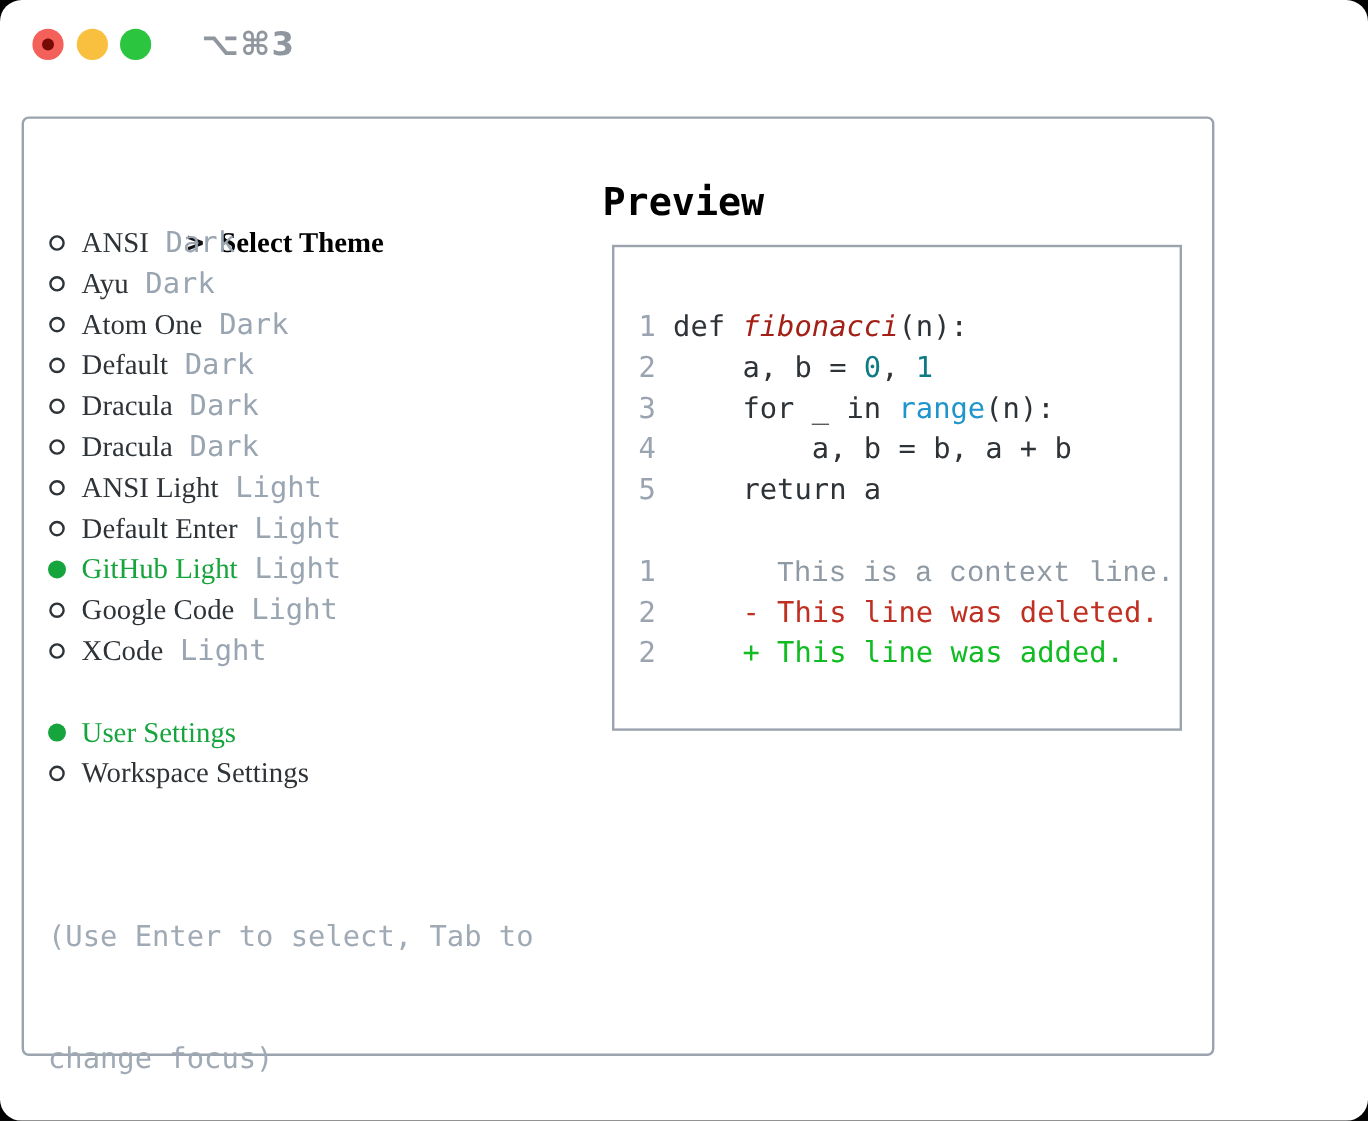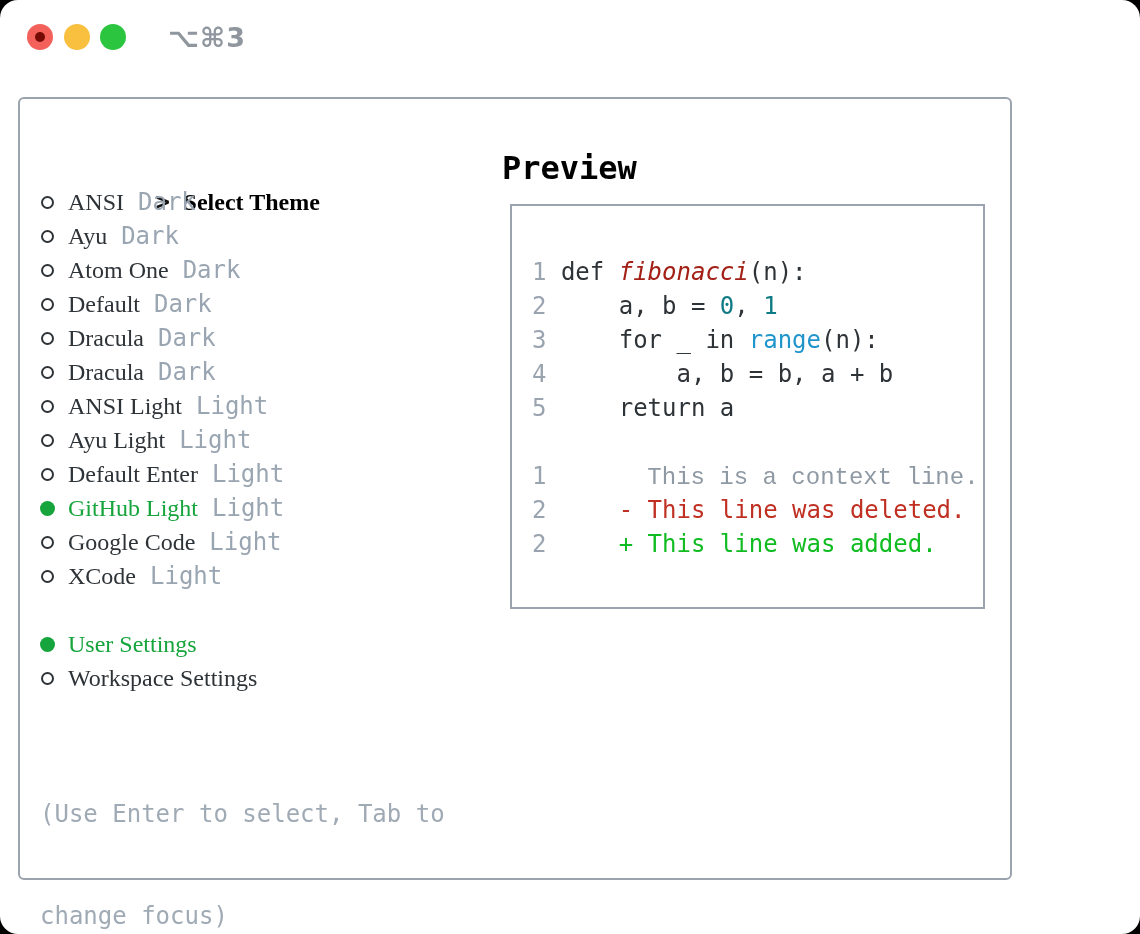--- a/index.html
+++ b/index.html
@@ -83,21 +83,20 @@
       </div>
 
       <div id="theme-list">
           <div class="row"><span class="marker ring"></span><span class="name">ANSI</span><span class="tag">Dark</span></div>
           <div class="row"><span class="marker ring"></span><span class="name">Ayu</span><span class="tag">Dark</span></div>
           <div class="row"><span class="marker ring"></span><span class="name">Atom One</span><span class="tag">Dark</span></div>
           <div class="row"><span class="marker ring"></span><span class="name">Default</span><span class="tag">Dark</span></div>
           <div class="row"><span class="marker ring"></span><span class="name">Dracula</span><span class="tag">Dark</span></div>
           <div class="row"><span class="marker ring"></span><span class="name">Dracula</span><span class="tag">Dark</span></div>
           <div class="row"><span class="marker ring"></span><span class="name">ANSI Light</span><span class="tag">Light</span></div>
-          <div class="row"><span class="marker ring"></span><span class="name">Ayu Light</span><span class="tag">Light</span></div>
           <div class="row"><span class="marker ring"></span><span class="name">Default Enter</span><span class="tag">Light</span></div>
           <div class="row"><span class="marker dot"></span><span class="name selected">GitHub Light</span><span class="tag">Light</span></div>
           <div class="row"><span class="marker ring"></span><span class="name">Google Code</span><span class="tag">Light</span></div>
           <div class="row"><span class="marker ring"></span><span class="name">XCode</span><span class="tag">Light</span></div>
         </div>
 
       <div class="spacer"></div>
 
 
       <div id="apply-list">

